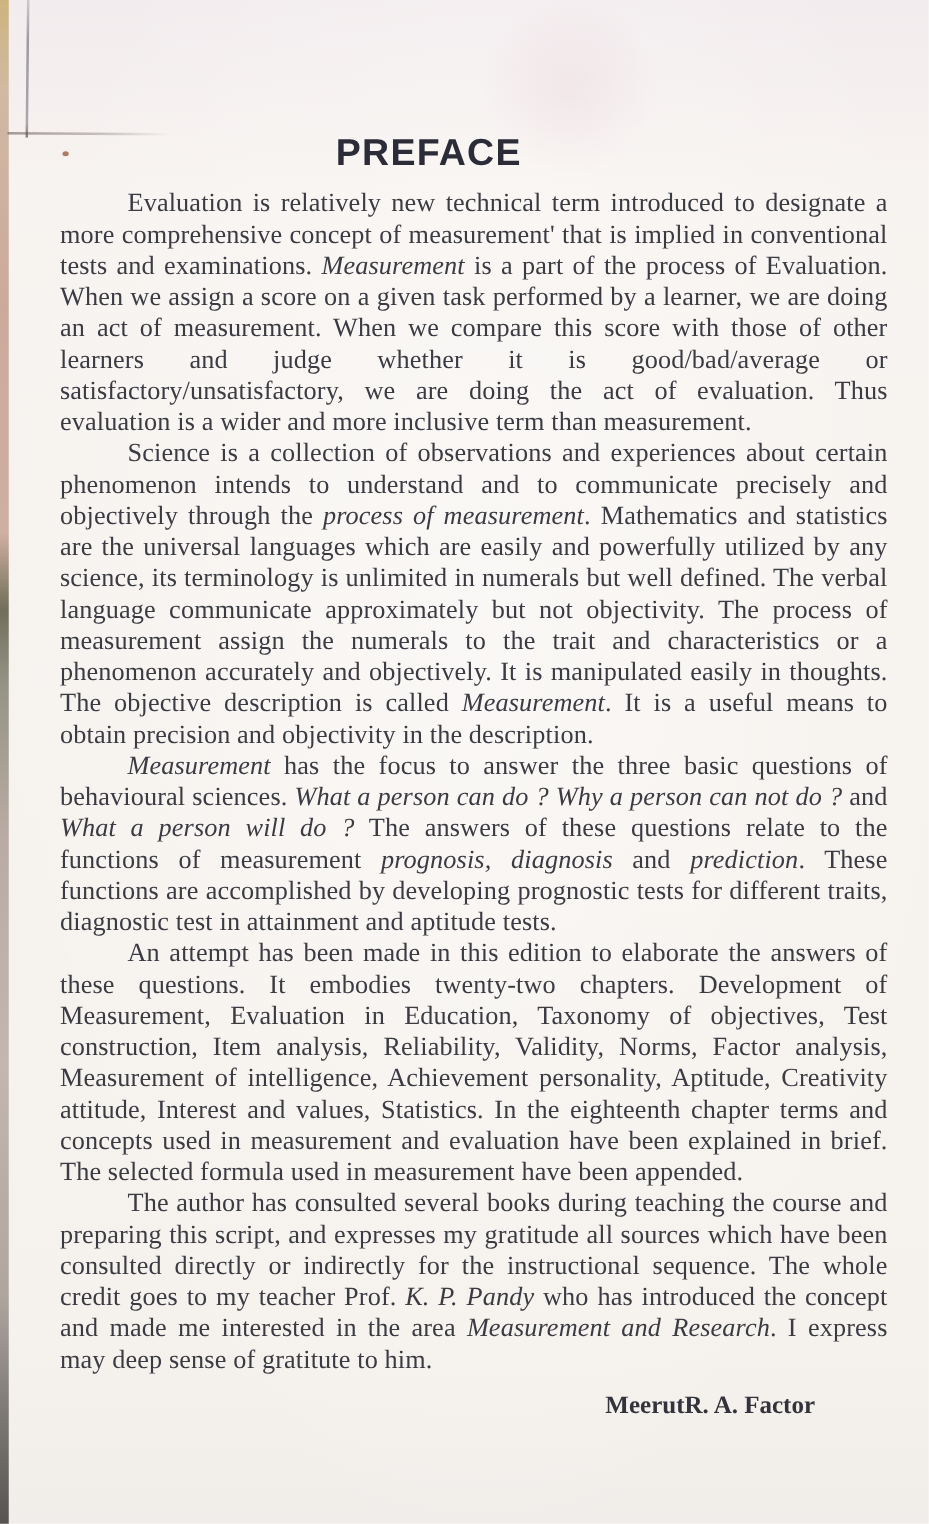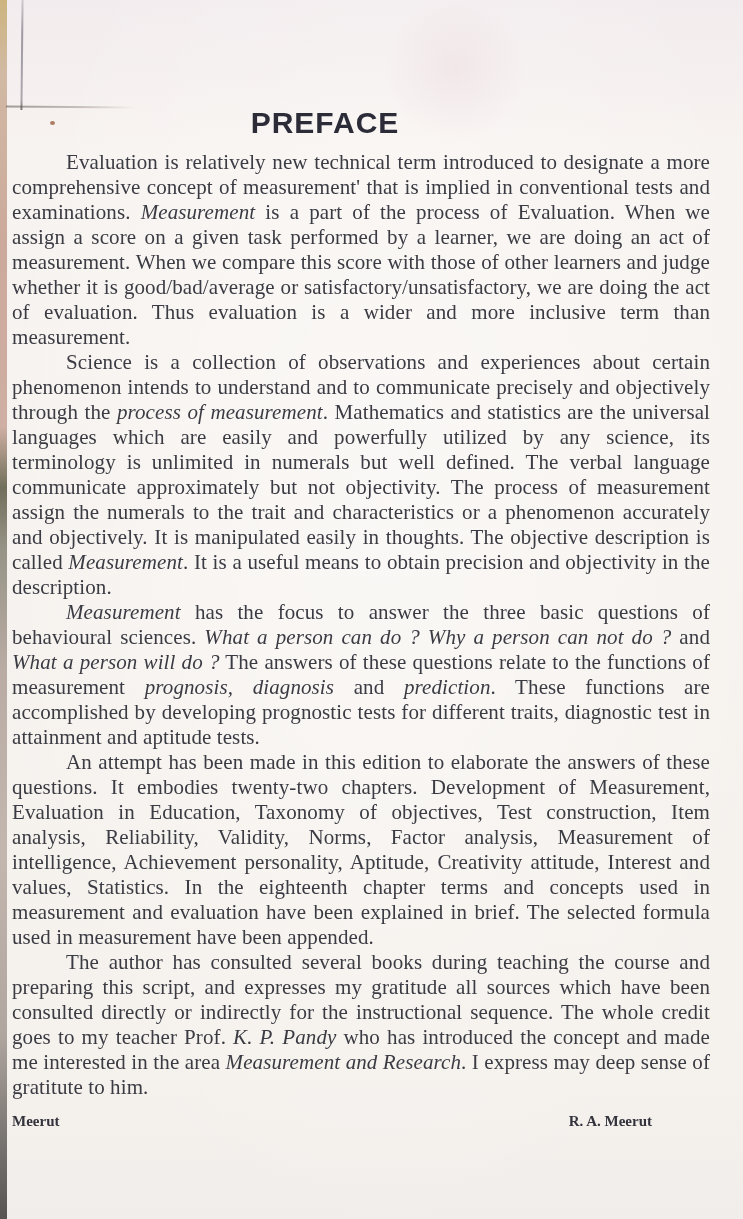--- a/index.html
+++ b/index.html
@@ -49,21 +49,21 @@
   .speck {
     position: absolute;
     left: 50px; top: 121px;
     width: 5px; height: 4px;
     border-radius: 50%;
     background: #9a5f3f;
     opacity: 0.8;
   }
   .content {
     position: absolute;
-    left: 12px; right: 33px; top: 106px;
+    left: 48px; right: 33px; top: 106px;
   }
   .title {
     font-family: "Liberation Sans", sans-serif;
     font-weight: bold;
     font-size: 30px;
     letter-spacing: 1px;
     color: #2c2c38;
     text-align: center;
     margin: 0 0 10px 0;
     transform: translateX(-36px);
@@ -73,25 +73,25 @@
     text-indent: 54px;
     text-align: justify;
     font-size: 21px;
     line-height: 25px;
     color: #3b3b43;
     letter-spacing: 0.1px;
   }
   .para .em { font-style: italic; }
   .signoff {
     display: flex;
-    justify-content: space-between;
+    justify-content: flex-end;
     align-items: baseline;
     margin-top: 13px;
     font-weight: bold;
-    font-size: 15px;
+    font-size: 20px;
     color: #33333c;
   }
   .signoff .author { margin-right: 58px; }
 </style>
 </head>
 <body>
 
 <div class="page">
   <div class="edge-strip"></div>
   <div class="thread"></div>
@@ -102,16 +102,16 @@
     <h1 class="title">PREFACE</h1>
     <div>
         <p class="para"><span>Evaluation is relatively new technical term introduced to designate a more comprehensive concept of measurement' that is implied in conventional tests and examinations. </span><span class="em">Measurement</span><span> is a part of the process of Evaluation. When we assign a score on a given task performed by a learner, we are doing an act of measurement. When we compare this score with those of other learners and judge whether it is good/bad/average or satisfactory/unsatisfactory, we are doing the act of evaluation. Thus evaluation is a wider and more inclusive term than measurement.</span></p>
         <p class="para"><span>Science is a collection of observations and experiences about certain phenomenon intends to understand and to communicate precisely and objectively through the </span><span class="em">process of measurement</span><span>. Mathematics and statistics are the universal languages which are easily and powerfully utilized by any science, its terminology is unlimited in numerals but well defined. The verbal language communicate approximately but not objectivity. The process of measurement assign the numerals to the trait and characteristics or a phenomenon accurately and objectively. It is manipulated easily in thoughts. The objective description is called </span><span class="em">Measurement</span><span>. It is a useful means to obtain precision and objectivity in the description.</span></p>
         <p class="para"><span class="em">Measurement</span><span> has the focus to answer the three basic questions of behavioural sciences. </span><span class="em">What a person can do ? Why a person can not do ?</span><span> and </span><span class="em">What a person will do ?</span><span> The answers of these questions relate to the functions of measurement </span><span class="em">prognosis, diagnosis</span><span> and </span><span class="em">prediction</span><span>. These functions are accomplished by developing prognostic tests for different traits, diagnostic test in attainment and aptitude tests.</span></p>
         <p class="para"><span>An attempt has been made in this edition to elaborate the answers of these questions. It embodies twenty-two chapters. Development of Measurement, Evaluation in Education, Taxonomy of objectives, Test construction, Item analysis, Reliability, Validity, Norms, Factor analysis, Measurement of intelligence, Achievement personality, Aptitude, Creativity attitude, Interest and values, Statistics. In the eighteenth chapter terms and concepts used in measurement and evaluation have been explained in brief. The selected formula used in measurement have been appended.</span></p>
         <p class="para"><span>The author has consulted several books during teaching the course and preparing this script, and expresses my gratitude all sources which have been consulted directly or indirectly for the instructional sequence. The whole credit goes to my teacher Prof. </span><span class="em">K. P. Pandy</span><span> who has introduced the concept and made me interested in the area </span><span class="em">Measurement and Research</span><span>. I express may deep sense of gratitute to him.</span></p>
       </div>
     <div class="signoff">
       <span class="place">Meerut</span>
-      <span class="author">R. A. Meerut</span>
+      <span class="author">R. A. Factor</span>
     </div>
   </div>
 </div>
 
 </body></html>

